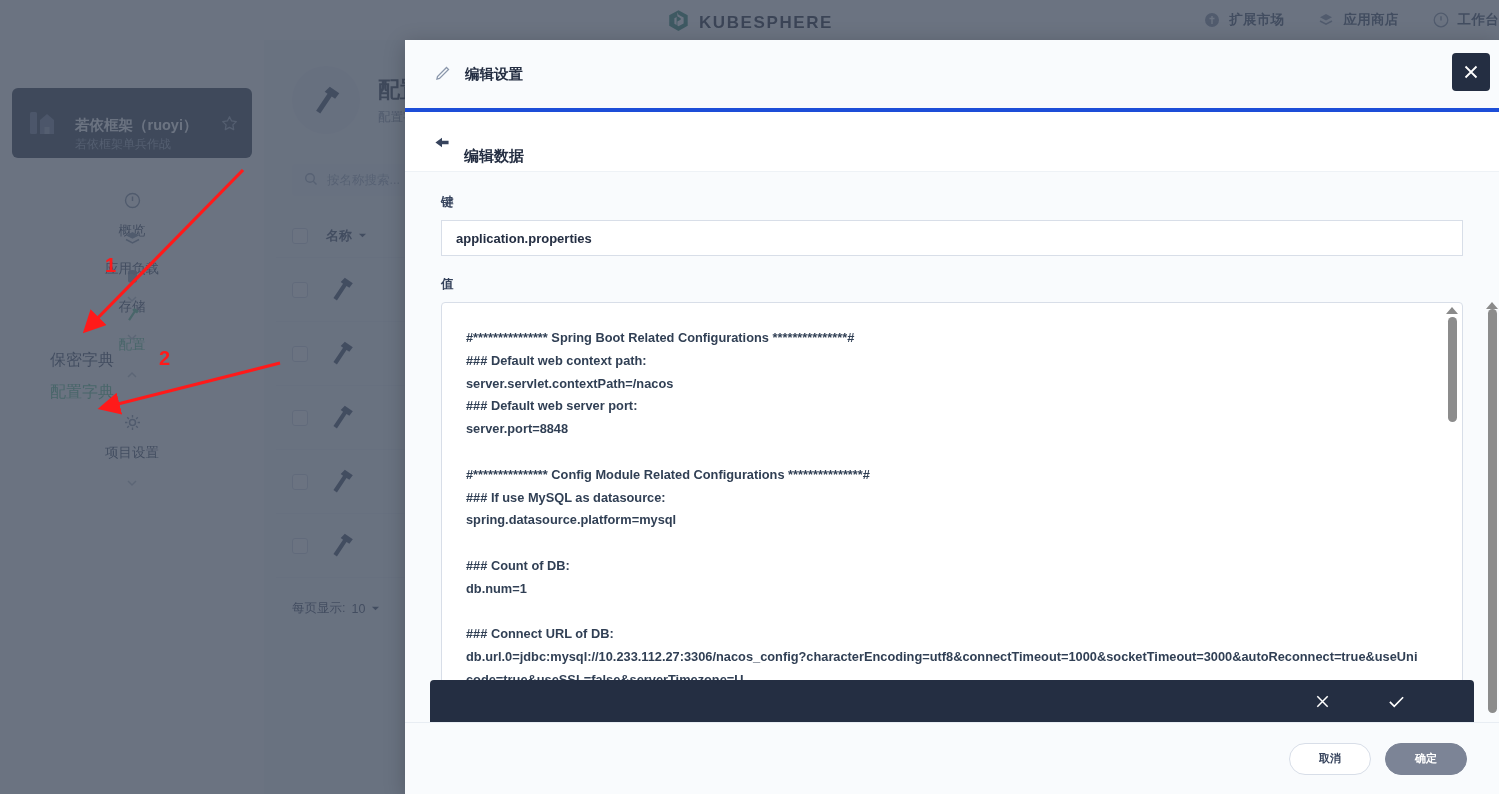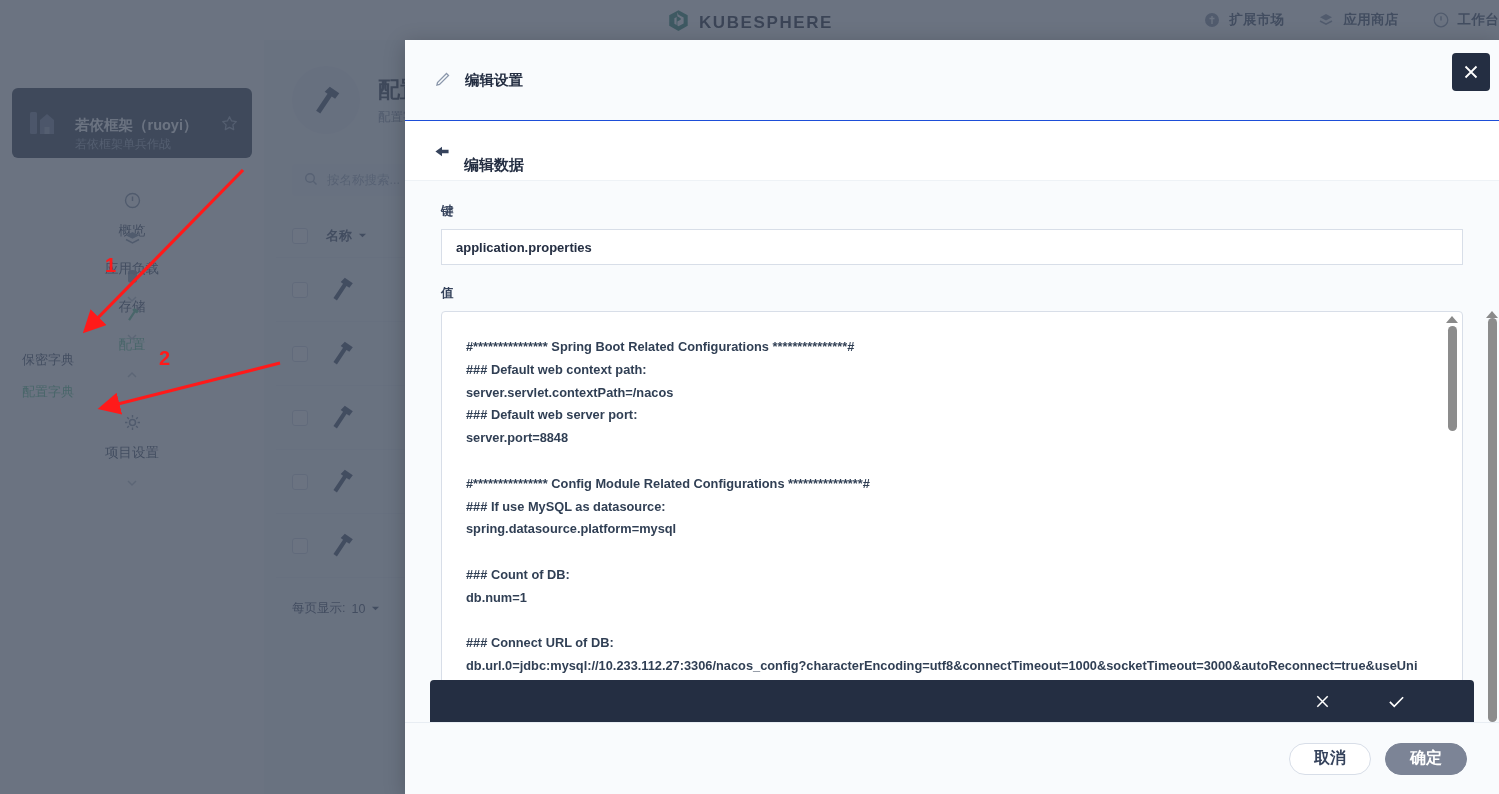--- a/index.html
+++ b/index.html
@@ -46,22 +46,22 @@
   .menu { margin-top: 34px; }
   .menu-item {
     height: 38px; display: flex; align-items: center; padding: 0 20px 0 20px;
     gap: 13px; cursor: pointer; flex-direction: column;
   }
   .menu-ico { width: 17px; height: 17px; flex: none; }
   .menu-label { font-size: 13.5px; color: #36435c; flex: 1; font-weight: 500; }
   .menu-item.active .menu-label { color: #55bc8a; }
   .menu-caret { width: 12px; height: 12px; opacity: .55; }
   .submenu-item {
-    height: 32px; display: flex; align-items: center; padding-left: 22px;
-    font-size: 13px; color: #36435c; cursor: pointer;
+    height: 32px; display: flex; align-items: center; padding-left: 50px;
+    font-size: 16px; color: #36435c; cursor: pointer;
   }
   .submenu-item.active { color: #55bc8a; }
 
   
   .content { position: absolute; top: 40px; left: 264px; right: 0; bottom: 0; }
   .page-head { display: flex; align-items: center; gap: 18px; padding: 26px 0 0 28px; }
   .page-head-ico {
     width: 68px; height: 68px; border-radius: 50%; background: #eaeef5;
     display: flex; align-items: center; justify-content: center; flex: none;
   }
@@ -96,21 +96,21 @@
     font-family: "Liberation Sans", sans-serif;
   }
 
   
   .modal {
     position: absolute; left: 405px; top: 40px; width: 1094px; height: 754px;
     background: #fff; box-shadow: 0 4px 20px rgba(0,0,0,.22);
     display: flex; flex-direction: column; overflow: hidden;
   }
   .modal-head {
-    height: 81px; background: #f9fbfd; border-bottom: 1px solid #1d4ed8;
+    height: 72px; background: #f9fbfd; border-bottom: 4px solid #1d4ed8;
     display: flex; align-items: center; padding: 0 28px; gap: 14px; flex: none;
     position: relative;
   }
   .modal-head-ico { width: 18px; height: 18px; }
   .modal-head-title { font-size: 14.5px; color: #242e42; font-weight: 700; }
   .modal-close {
     position: absolute; right: 9px; top: 13px; width: 38px; height: 38px;
     background: #242e42; border-radius: 4px; display: flex;
     align-items: center; justify-content: center; cursor: pointer;
   }
@@ -156,21 +156,21 @@
     padding-right: 68px;
   }
   .act-btn { cursor: pointer; display: flex; align-items: center; justify-content: center; }
 
   .modal-foot {
     height: 72px; background: #f9fbfd; border-top: 1px solid #e8edf3;
     display: flex; align-items: center; justify-content: flex-end;
     gap: 14px; padding-right: 32px; flex: none;
   }
   .btn {
-    min-width: 82px; height: 32px; border-radius: 16px; font-size: 16px;
+    min-width: 82px; height: 32px; border-radius: 16px; font-size: 11px;
     display: flex; align-items: center; justify-content: center; cursor: pointer;
     font-weight: 600; font-family: "Liberation Sans", sans-serif;
   }
   .btn-cancel { background: #fff; border: 1px solid #d8dee8; color: #36435c; }
   .btn-ok { background: #7c8496; color: #fff; border: 1px solid #7c8496; }
 
   
   .modal-scroll { position: absolute; right: 0; top: 130px; bottom: 100px; width: 14px; }
   .modal-sb-thumb { width: 9px; background: #8c8c8c; border-radius: 5px; margin: 0 auto; }
 </style>

